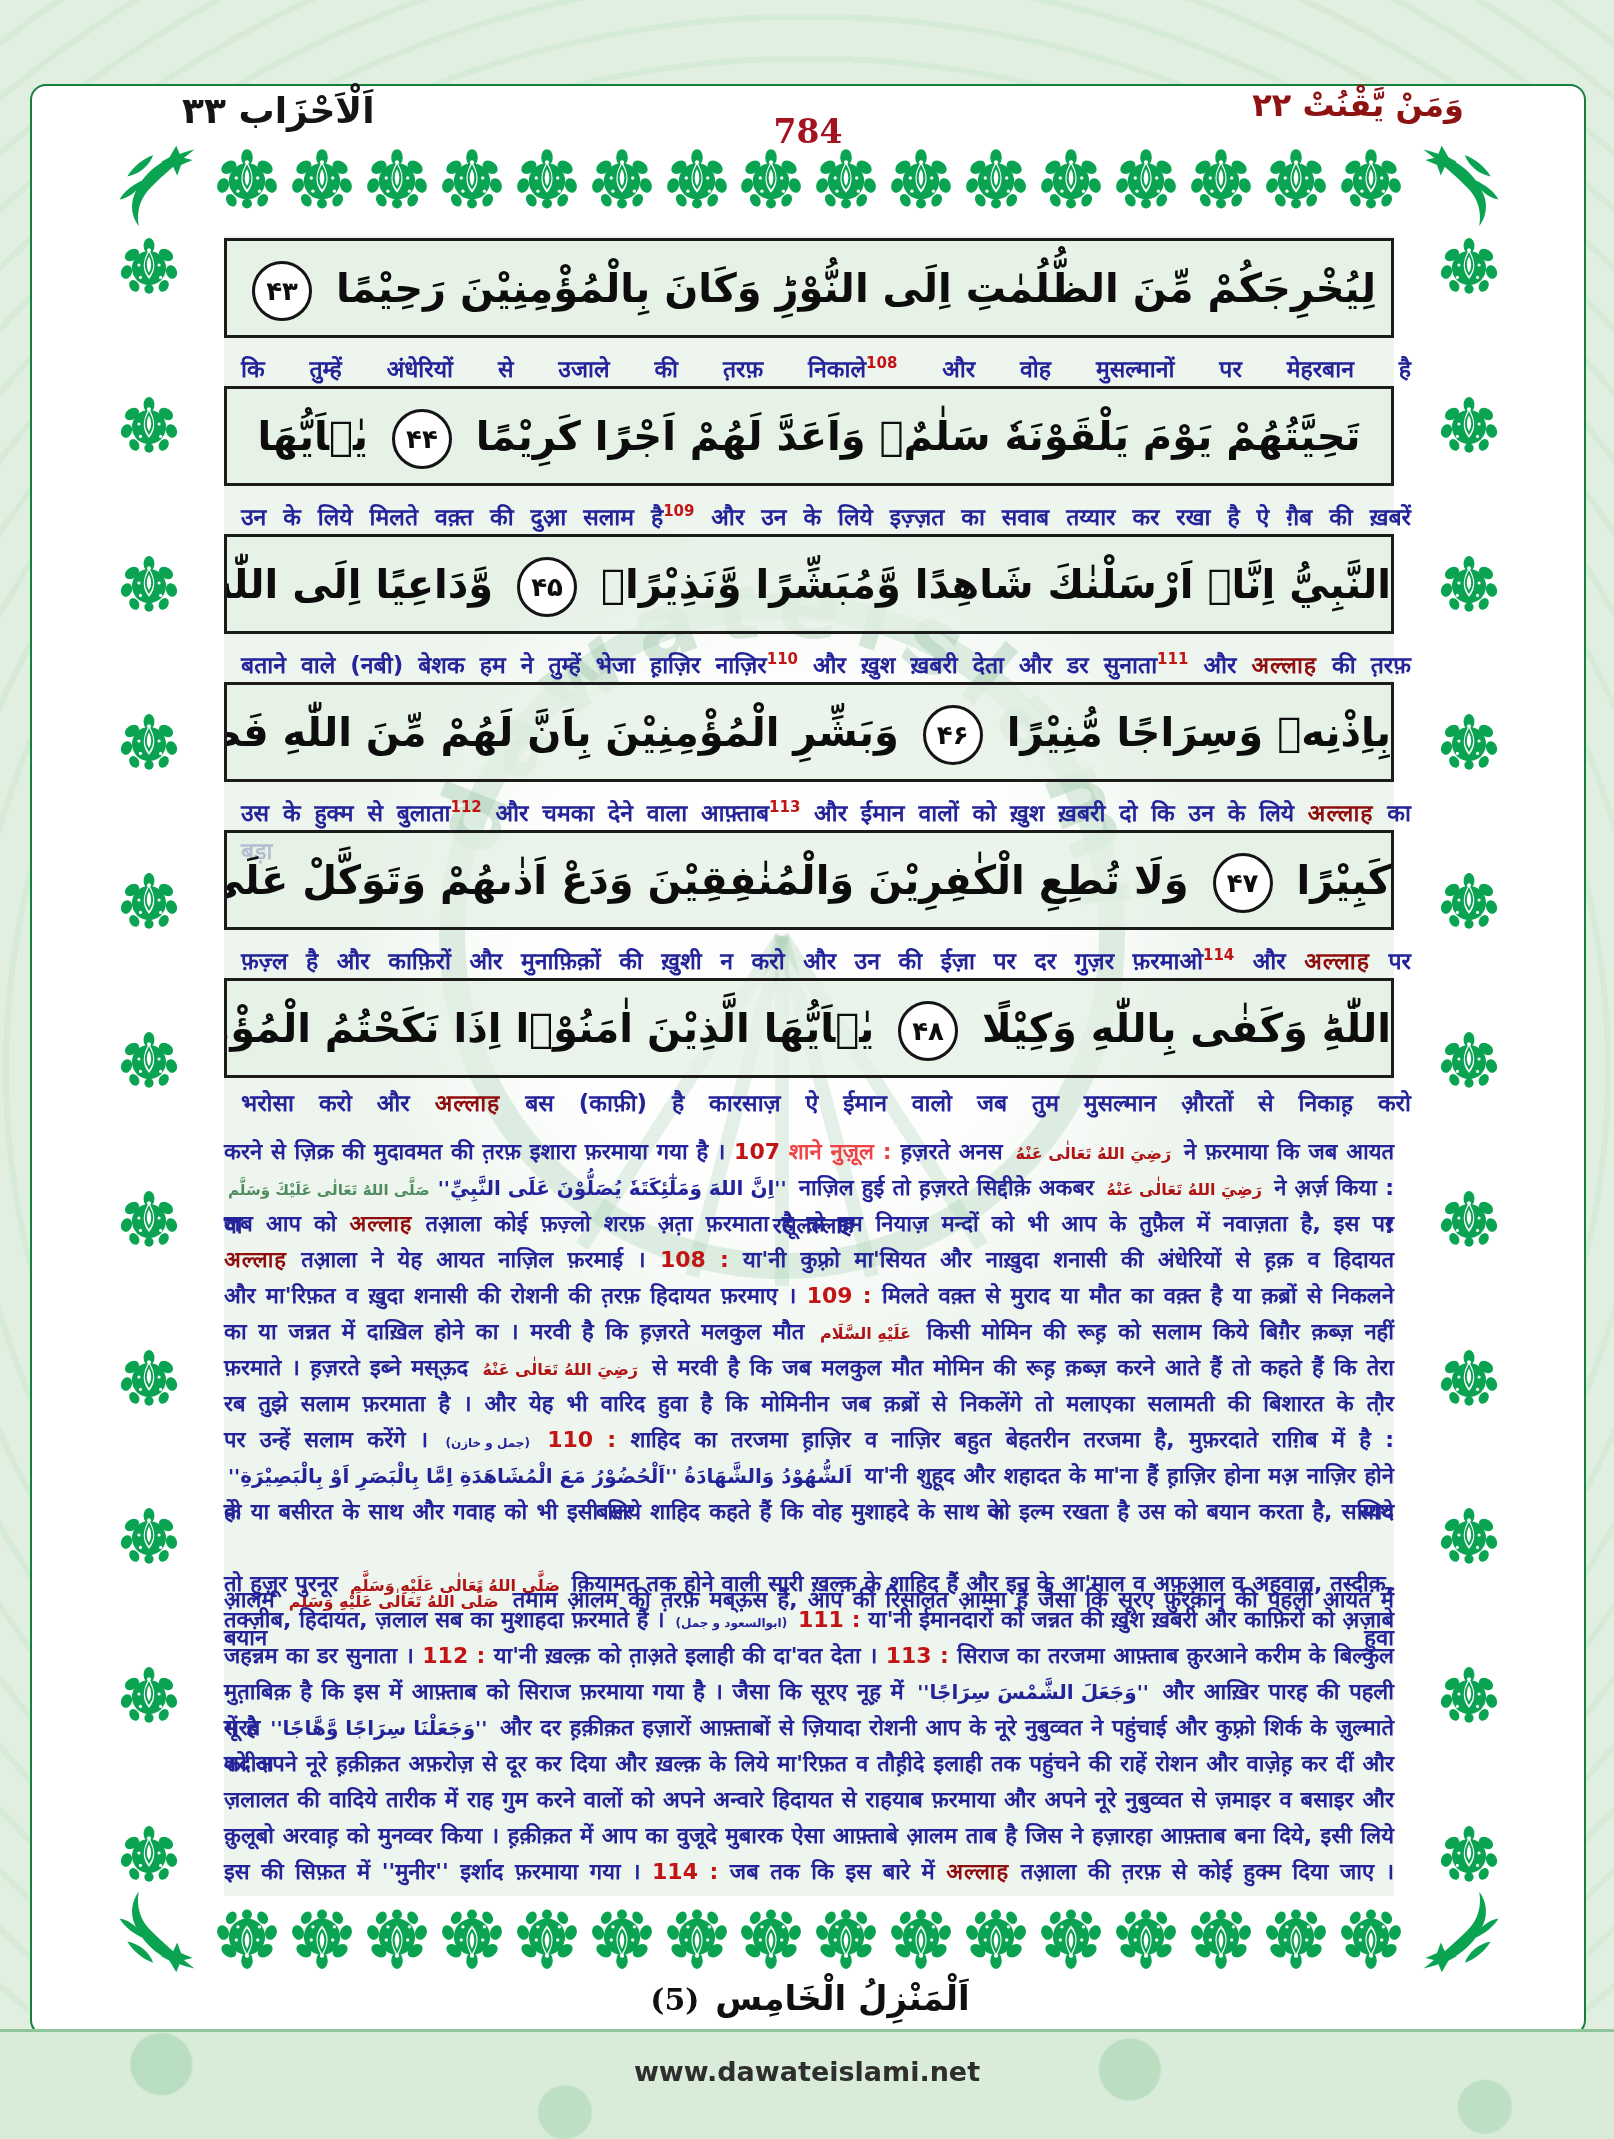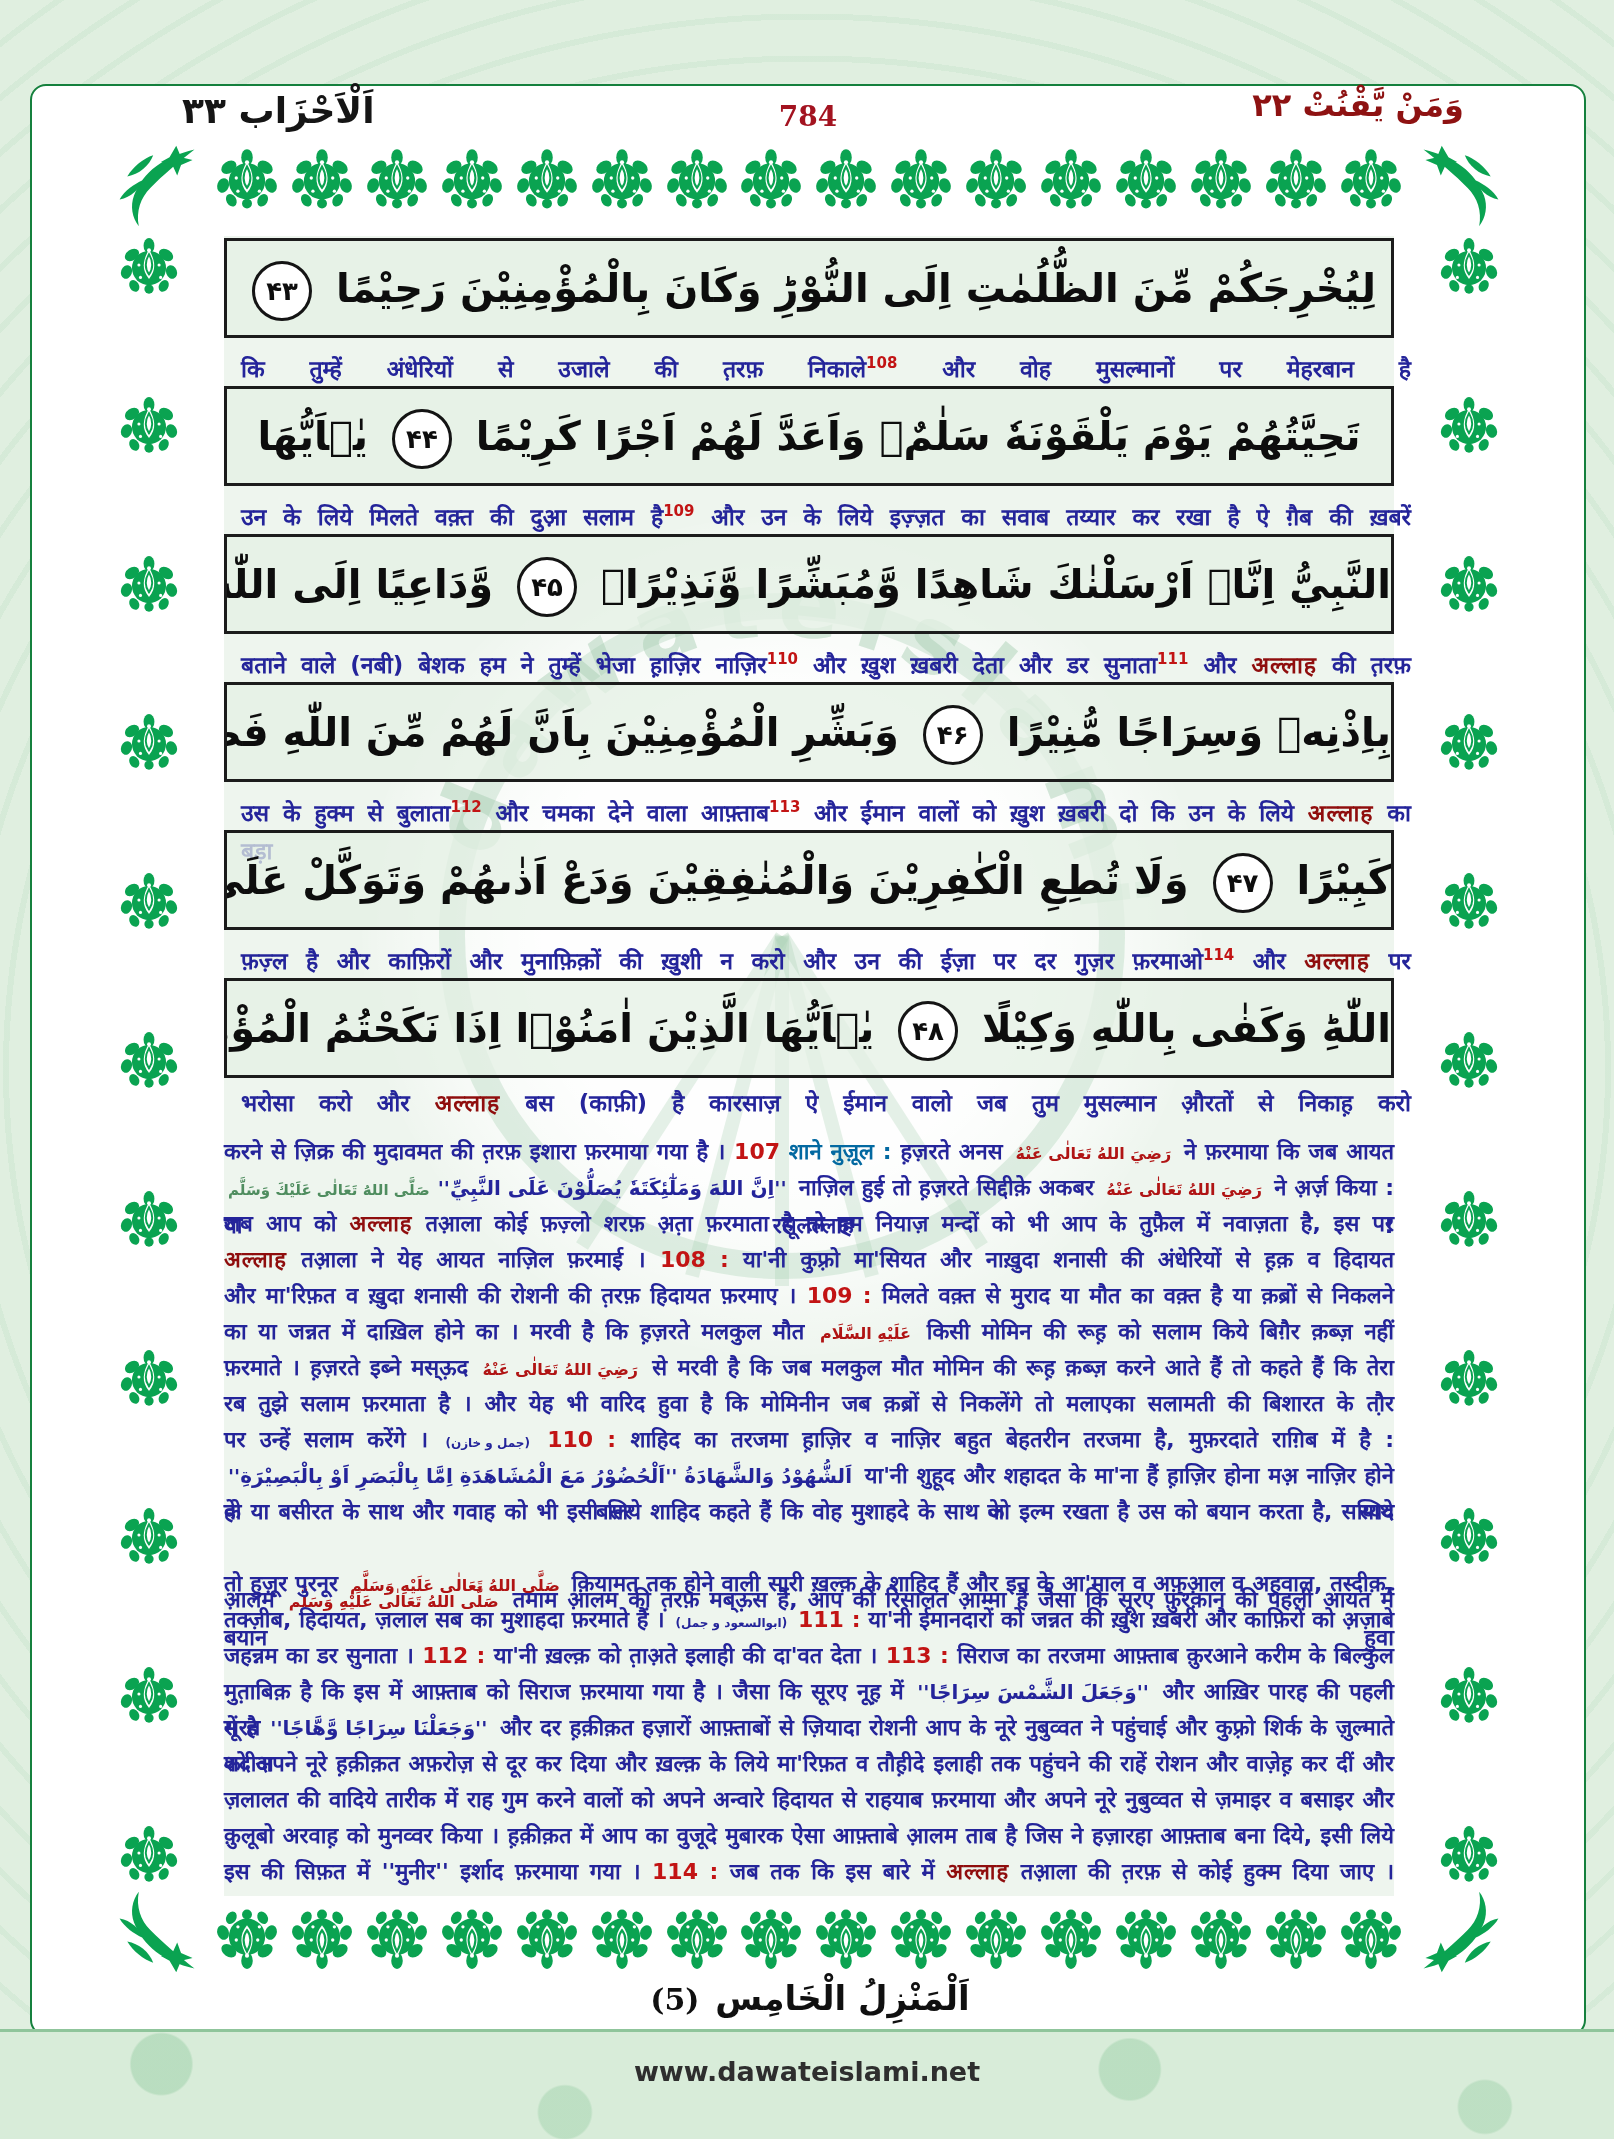--- a/index.html
+++ b/index.html
@@ -19,21 +19,21 @@
       radial-gradient(circle at 10% 80%, rgba(140,200,155,.32) 0 34px, transparent 36px),
       radial-gradient(circle at 55% 92%, rgba(140,200,155,.30) 0 30px, transparent 32px),
       repeating-radial-gradient(circle at 50% 50%, rgba(150,205,165,.14) 0 6px, transparent 6px 42px);
   }
   .card{
     position:absolute;left:30px;top:84px;width:1552px;height:1948px;
     background:#ffffff;border:2px solid #15803d;border-radius:16px;
   }
   
   .hdr-left{position:absolute;left:150px;top:4px;font-size:36px;font-weight:bold;color:#151515;direction:rtl;}
-  .hdr-center{position:absolute;left:0;right:0;top:14px;text-align:center;font-size:28px;font-weight:bold;color:#a31320;font-family:"DejaVu Serif","Liberation Serif",serif;}
+  .hdr-center{position:absolute;left:0;right:0;top:26px;text-align:center;font-size:33px;font-weight:bold;color:#a31320;font-family:"DejaVu Serif","Liberation Serif",serif;}
   .hdr-right{position:absolute;right:120px;top:0px;font-size:32px;font-weight:bold;color:#8e1212;direction:rtl;}
 
   
   .frame{position:absolute;left:78px;top:52px;width:1398px;height:1842px;}
   .b-top,.b-bottom{position:absolute;left:104px;right:104px;height:76px;display:flex;justify-content:space-between;align-items:center;}
   .b-top{top:2px;}
   .b-bottom{bottom:2px;transform:scaleY(-1);}
   .b-left,.b-right{position:absolute;top:96px;bottom:96px;width:70px;display:flex;flex-direction:column;justify-content:space-between;align-items:center;}
   .b-left{left:4px;}
   .b-right{right:4px;transform:scaleX(-1);}
@@ -65,21 +65,21 @@
   .comm-line{
     position:absolute;left:192px;width:1170px;height:36px;
     color:#24249a;font-size:22px;line-height:36px;font-weight:bold;
     text-align:justify;text-align-last:justify;
   }
   
   .ayah{display:inline-flex;width:54px;height:54px;border:3px solid #141414;border-radius:50%;
         align-items:center;justify-content:center;font-size:26px;line-height:1;margin:0 10px;vertical-align:middle;background:#fff;}
   .sup{vertical-align:super;font-size:15px;color:#c21414;font-weight:bold;}
   .num{color:#c21414;font-weight:bold;}
-  .head{color:#0369a1;font-weight:bold;}
+  .head{color:#ef4444;font-weight:bold;}
   .allah{color:#8f0d0d;font-weight:bold;letter-spacing:1px;}
   .arab{display:inline-block;direction:rtl;unicode-bidi:isolate;font-size:20px;color:#24249a;margin:0 4px;}
   .arabred{display:inline-block;direction:rtl;unicode-bidi:isolate;font-size:16px;color:#b01414;margin:0 4px;}
   .arabgreen{display:inline-block;direction:rtl;unicode-bidi:isolate;font-size:15px;color:#4f8d5f;margin:0 4px;}
   .arabsmall{display:inline-block;direction:rtl;unicode-bidi:isolate;font-size:12px;color:#24249a;margin:0 3px;}
 
   
   .footer-manzil{
     position:absolute;left:0;right:0;top:1892px;height:52px;text-align:center;
     font-size:34px;font-weight:bold;color:#101010;direction:rtl;

